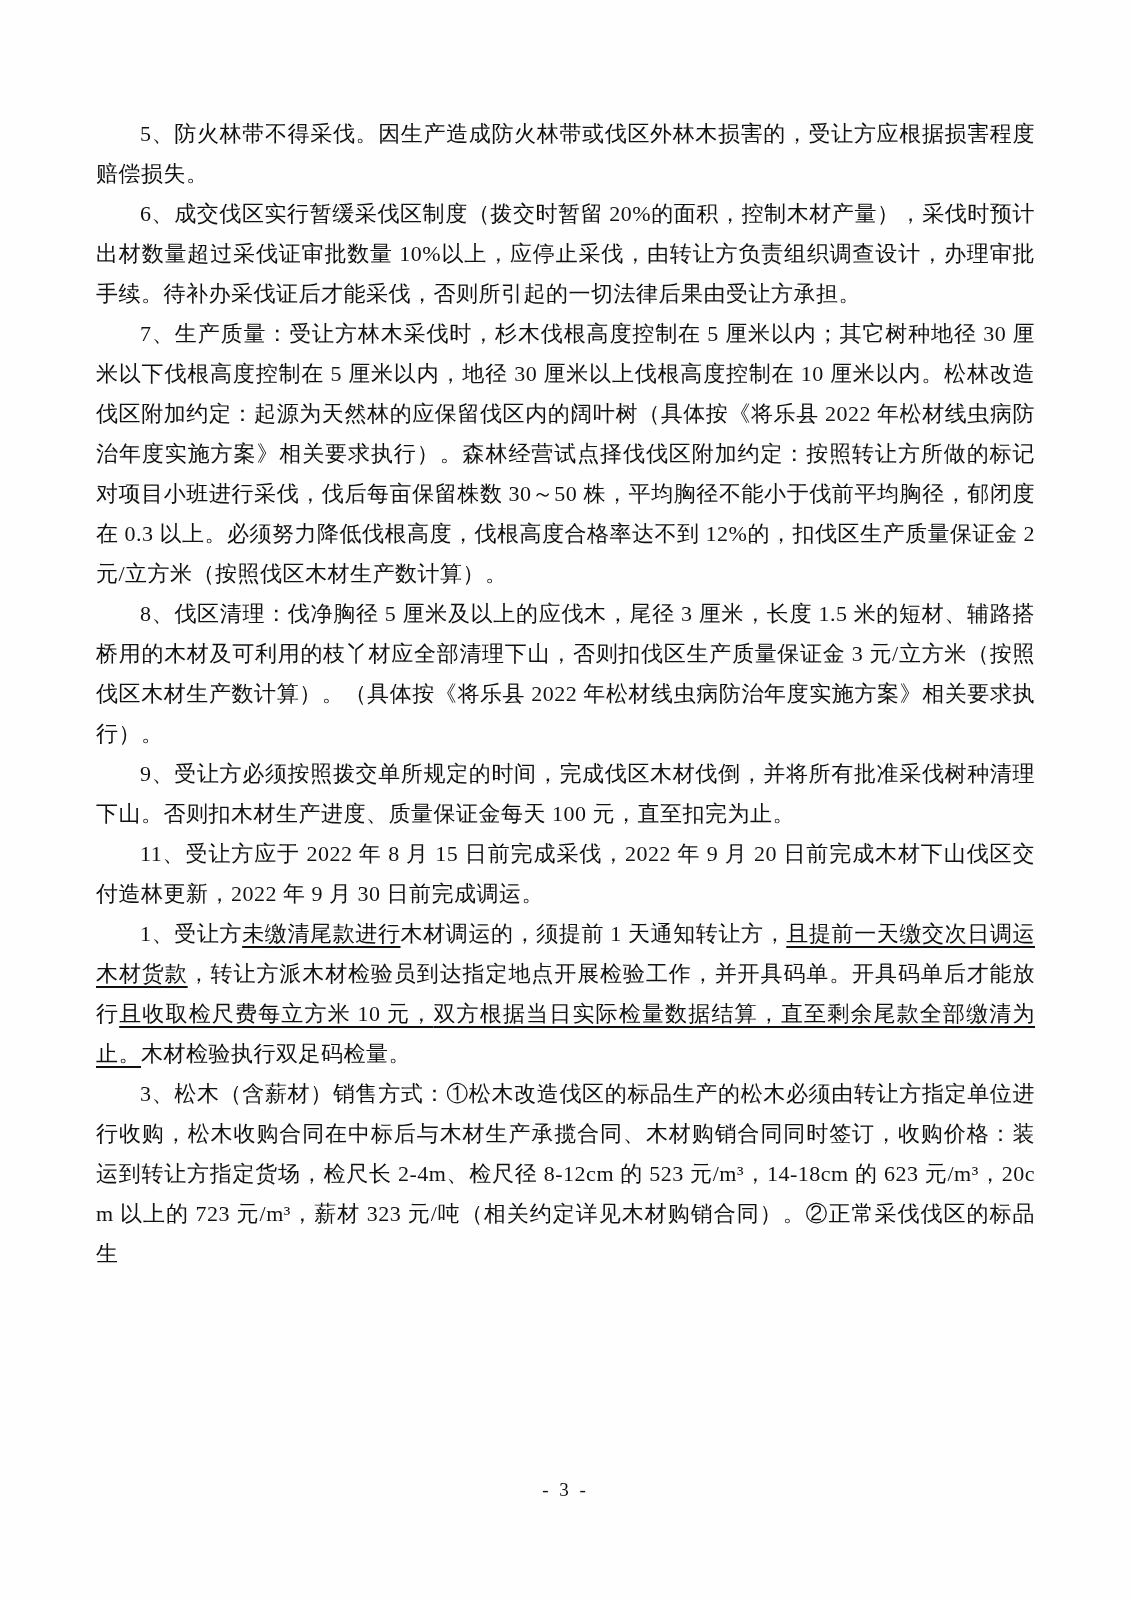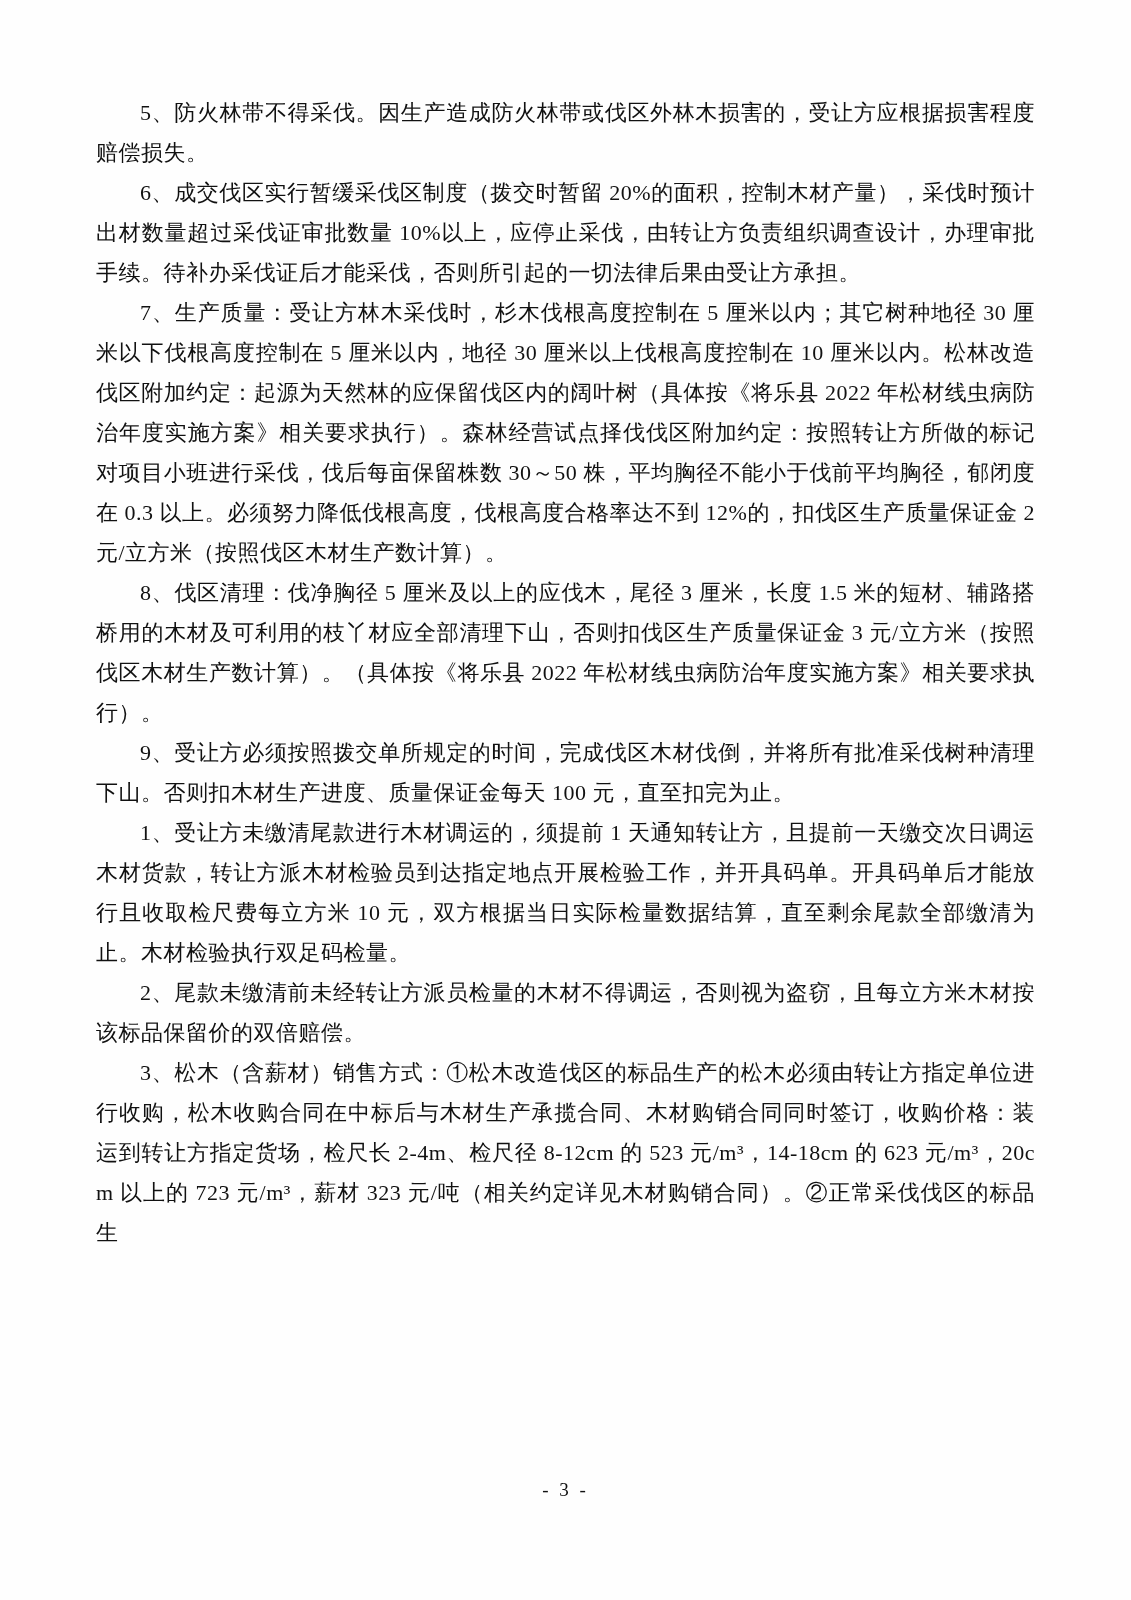--- a/index.html
+++ b/index.html
@@ -11,38 +11,39 @@
     position: relative;
     width: 1131px;
     height: 1600px;
     background: #fefefe;
     overflow: hidden;
     color: #111111;
   }
   .content {
     position: absolute;
     left: 96px;
-    top: 93px;
+    top: 114px;
     width: 939px;
   }
   .content p {
     margin: 0;
     padding: 0;
     font-size: 22px;
     line-height: 40px;
     text-align: justify;
     text-indent: 2em;
     letter-spacing: 0.5px;
     word-break: break-all;
   }
   .content p.heading {
     font-weight: bold;
     text-align: left;
   }
   .u {
+    text-decoration: underline;
     text-underline-offset: 5px;
     text-decoration-thickness: 1.5px;
   }
   .footer {
     position: absolute;
     left: 0;
     right: 0;
     top: 1479px;
     text-align: center;
     font-size: 19px;
@@ -53,20 +54,20 @@
 </head>
 <body>
 
 <div class="page">
   <div class="content">
       <p><span>5、防火林带不得采伐。因生产造成防火林带或伐区外林木损害的，受让方应根据损害程度赔偿损失。</span></p>
       <p><span>6、成交伐区实行暂缓采伐区制度（拨交时暂留 20%的面积，控制木材产量），采伐时预计出材数量超过采伐证审批数量 10%以上，应停止采伐，由转让方负责组织调查设计，办理审批手续。待补办采伐证后才能采伐，否则所引起的一切法律后果由受让方承担。</span></p>
       <p><span>7、生产质量：受让方林木采伐时，杉木伐根高度控制在 5 厘米以内；其它树种地径 30 厘米以下伐根高度控制在 5 厘米以内，地径 30 厘米以上伐根高度控制在 10 厘米以内。松林改造伐区附加约定：起源为天然林的应保留伐区内的阔叶树（具体按《将乐县 2022 年松材线虫病防治年度实施方案》相关要求执行）。森林经营试点择伐伐区附加约定：按照转让方所做的标记对项目小班进行采伐，伐后每亩保留株数 30～50 株，平均胸径不能小于伐前平均胸径，郁闭度在 0.3 以上。必须努力降低伐根高度，伐根高度合格率达不到 12%的，扣伐区生产质量保证金 2 元/立方米（按照伐区木材生产数计算）。</span></p>
       <p><span>8、伐区清理：伐净胸径 5 厘米及以上的应伐木，尾径 3 厘米，长度 1.5 米的短材、辅路搭桥用的木材及可利用的枝丫材应全部清理下山，否则扣伐区生产质量保证金 3 元/立方米（按照伐区木材生产数计算）。（具体按《将乐县 2022 年松材线虫病防治年度实施方案》相关要求执行）。</span></p>
       <p><span>9、受让方必须按照拨交单所规定的时间，完成伐区木材伐倒，并将所有批准采伐树种清理下山。否则扣木材生产进度、质量保证金每天 100 元，直至扣完为止。</span></p>
+      <p><span>11、受让方应于 2022 年 8 月 15 日前完成采伐，2022 年 9 月 20 日前完成木材下山伐区交付造林更新，2022 年 9 月 30 日前完成调运。</span></p>
       <p><span>1、受让方</span><span class="u">未缴清尾款进行</span><span>木材调运的，须提前 1 天通知转让方，</span><span class="u">且提前一天缴交次日调运木材货款</span><span>，转让方派木材检验员到达指定地点开展检验工作，并开具码单。开具码单后才能放行</span><span class="u">且收取检尺费每立方米 10 元，</span><span class="u">双方根据当日实际检量数据结算，直至剩余尾款全部缴清为止。</span><span>木材检验执行双足码检量。</span></p>
-      <p><span>2、尾款未缴清前未经转让方派员检量的木材不得调运，否则视为盗窃，且每立方米木材按该标品保留价的双倍赔偿。</span></p>
       <p><span>3、松木（含薪材）销售方式：①松木改造伐区的标品生产的松木必须由转让方指定单位进行收购，松木收购合同在中标后与木材生产承揽合同、木材购销合同同时签订，收购价格：装运到转让方指定货场，检尺长 2-4m、检尺径 8-12cm 的 523 元/m³，14-18cm 的 623 元/m³，20cm 以上的 723 元/m³，薪材 323 元/吨（相关约定详见木材购销合同）。②正常采伐伐区的标品生</span></p>
     </div>
   <div class="footer">
     <span>- 3 -</span>
   </div>
 </div>
 
 </body></html>

